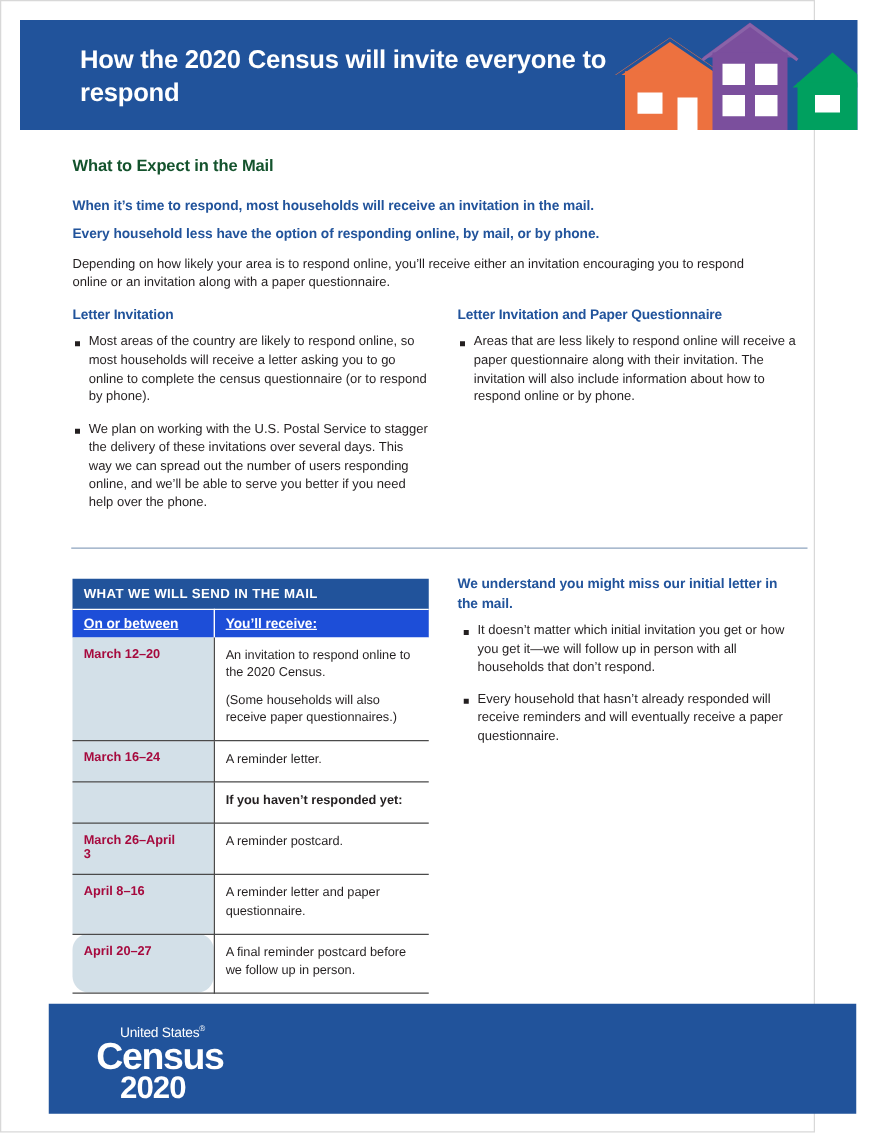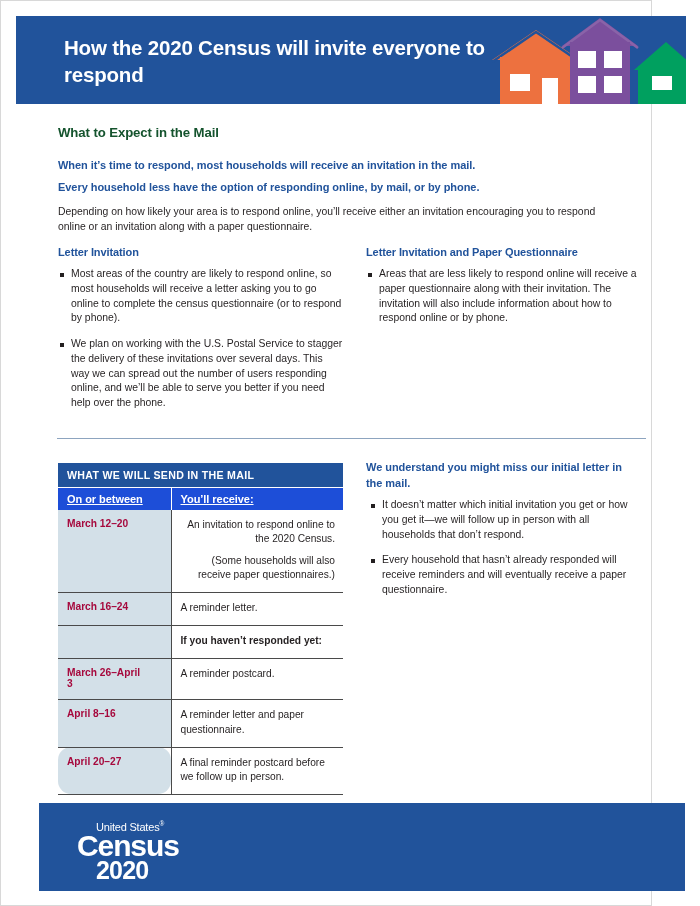--- a/index.html
+++ b/index.html
@@ -166,21 +166,21 @@
     color: #231f20;
     font-size: 10.2px;
     vertical-align: top;
     padding: 8px 8px 10px 9px;
     line-height: 1.38;
     border-bottom: 1px solid #4a4a4a;
   }
   .mail-table td.what.strong {
     font-weight: bold;
   }
-  .mail-table td.what p { margin: 0 0 8px 0; text-align: right; }
+  .mail-table td.what p { margin: 0 0 8px 0; }
   .mail-table td.what p:last-child { margin-bottom: 0; }
   .mail-table tr.last td { border-bottom: 1px solid #4a4a4a; border-radius: 13px; }
 
   
   .footer {
     position: absolute;
     left: 38px;
     top: 802px;
     width: 646px;
     height: 88px;

